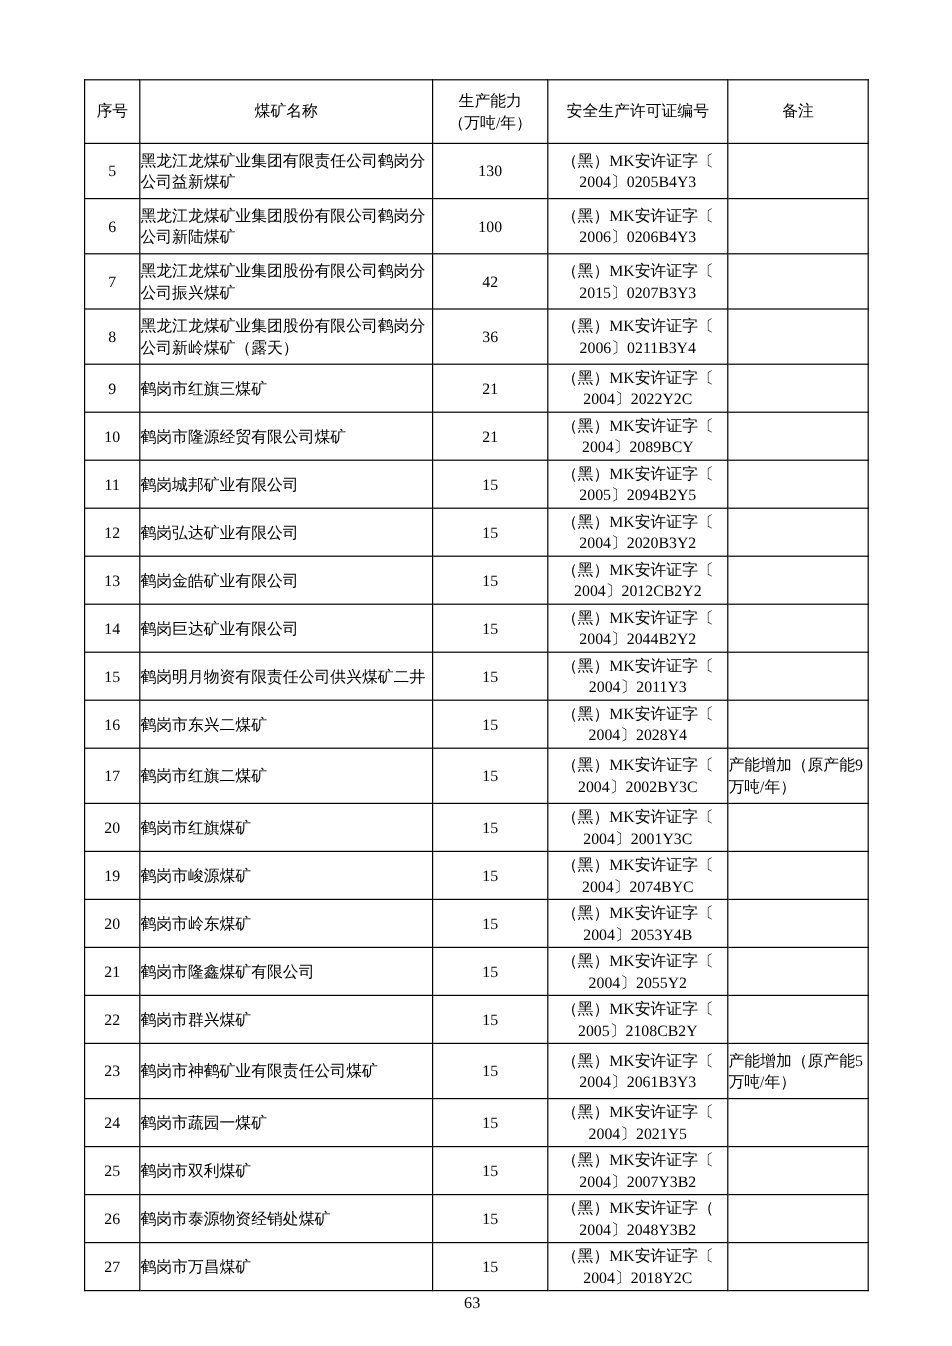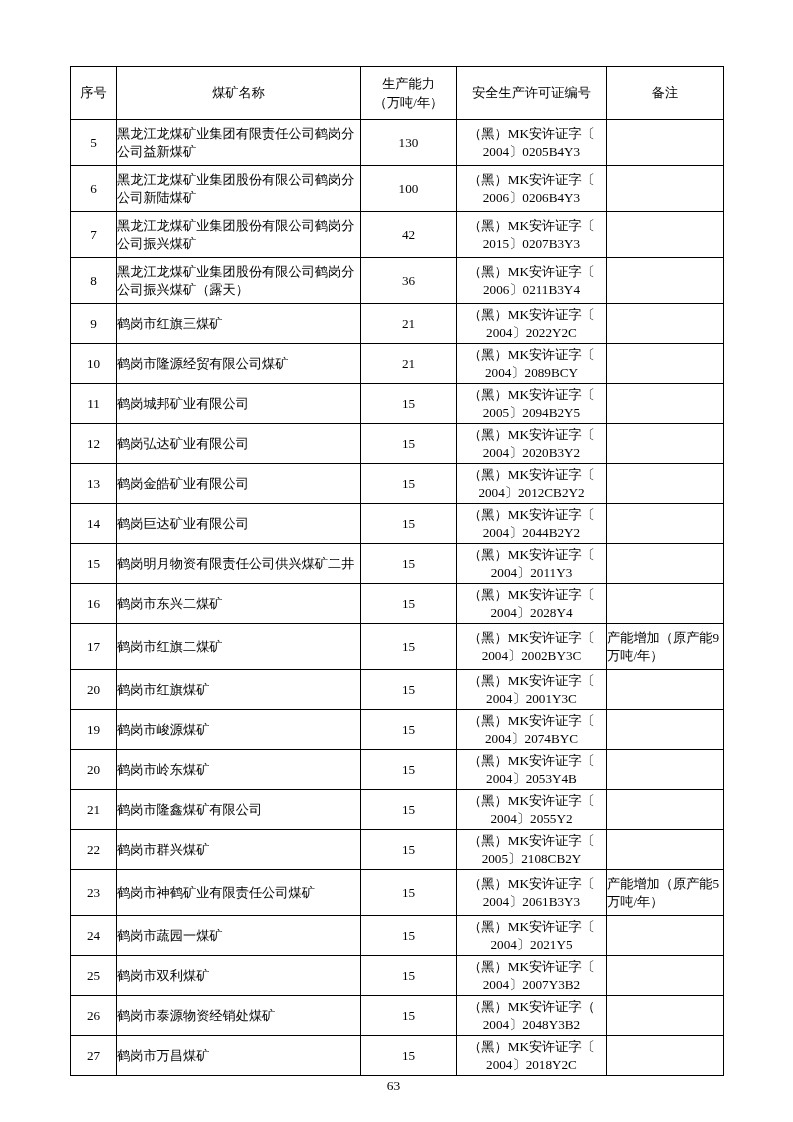--- a/index.html
+++ b/index.html
@@ -140,21 +140,21 @@
           <td class="name">黑龙江龙煤矿业集团股份有限公司鹤岗分公司振兴煤矿</td>
           <td class="cap">42</td>
           <td class="lic">
             <div>（黑）MK安许证字〔</div>
             <div>2015〕0207B3Y3</div>
           </td>
           <td class="note"></td>
         </tr>
         <tr class="tall">
           <td class="seq">8</td>
-          <td class="name">黑龙江龙煤矿业集团股份有限公司鹤岗分公司振兴煤矿（露天）</td>
+          <td class="name">黑龙江龙煤矿业集团股份有限公司鹤岗分公司新岭煤矿（露天）</td>
           <td class="cap">36</td>
           <td class="lic">
             <div>（黑）MK安许证字〔</div>
             <div>2006〕0211B3Y4</div>
           </td>
           <td class="note"></td>
         </tr>
         <tr>
           <td class="seq">9</td>
           <td class="name">鹤岗市红旗三煤矿</td>

